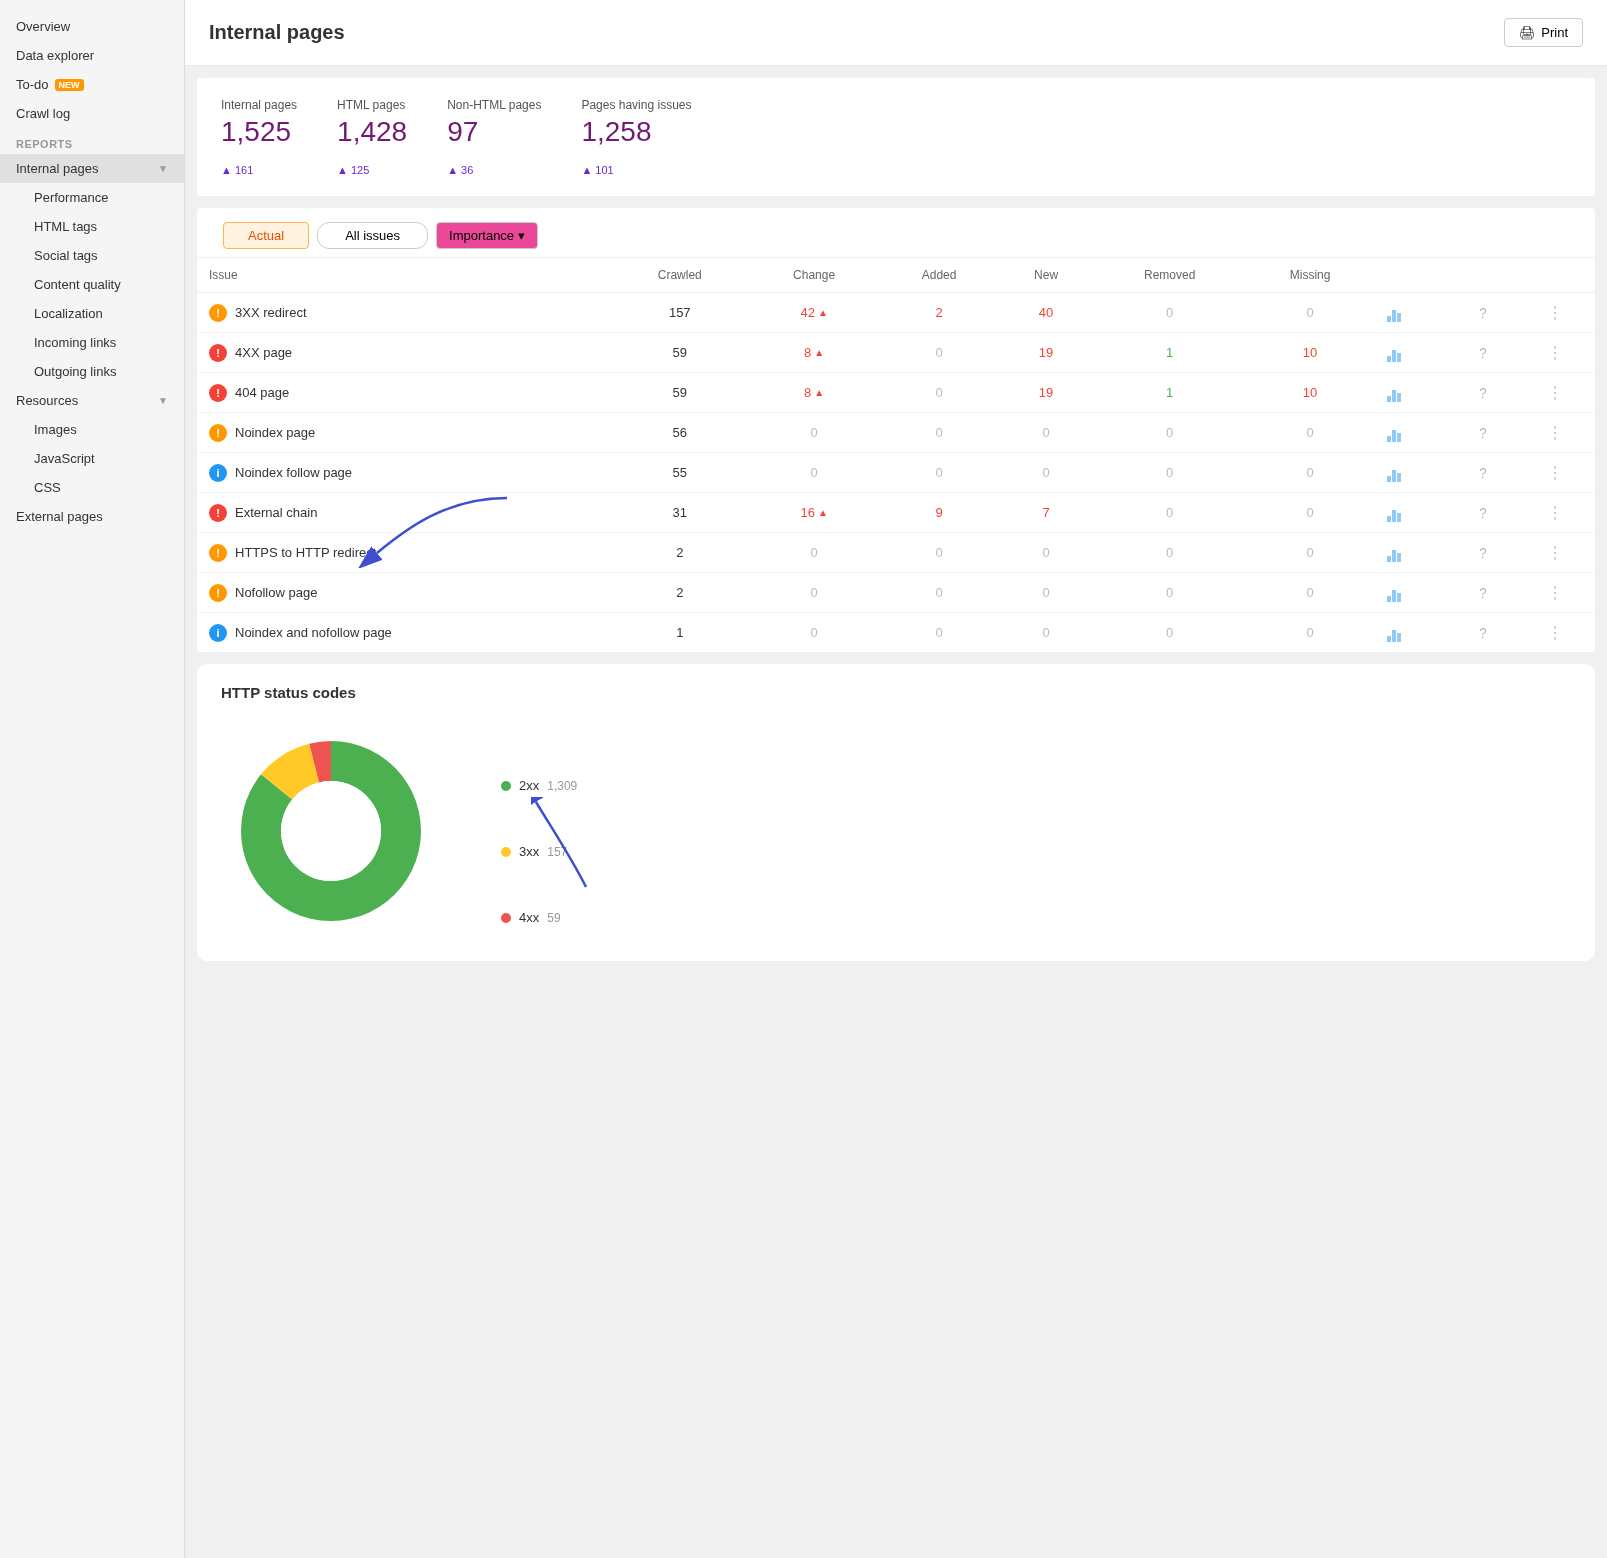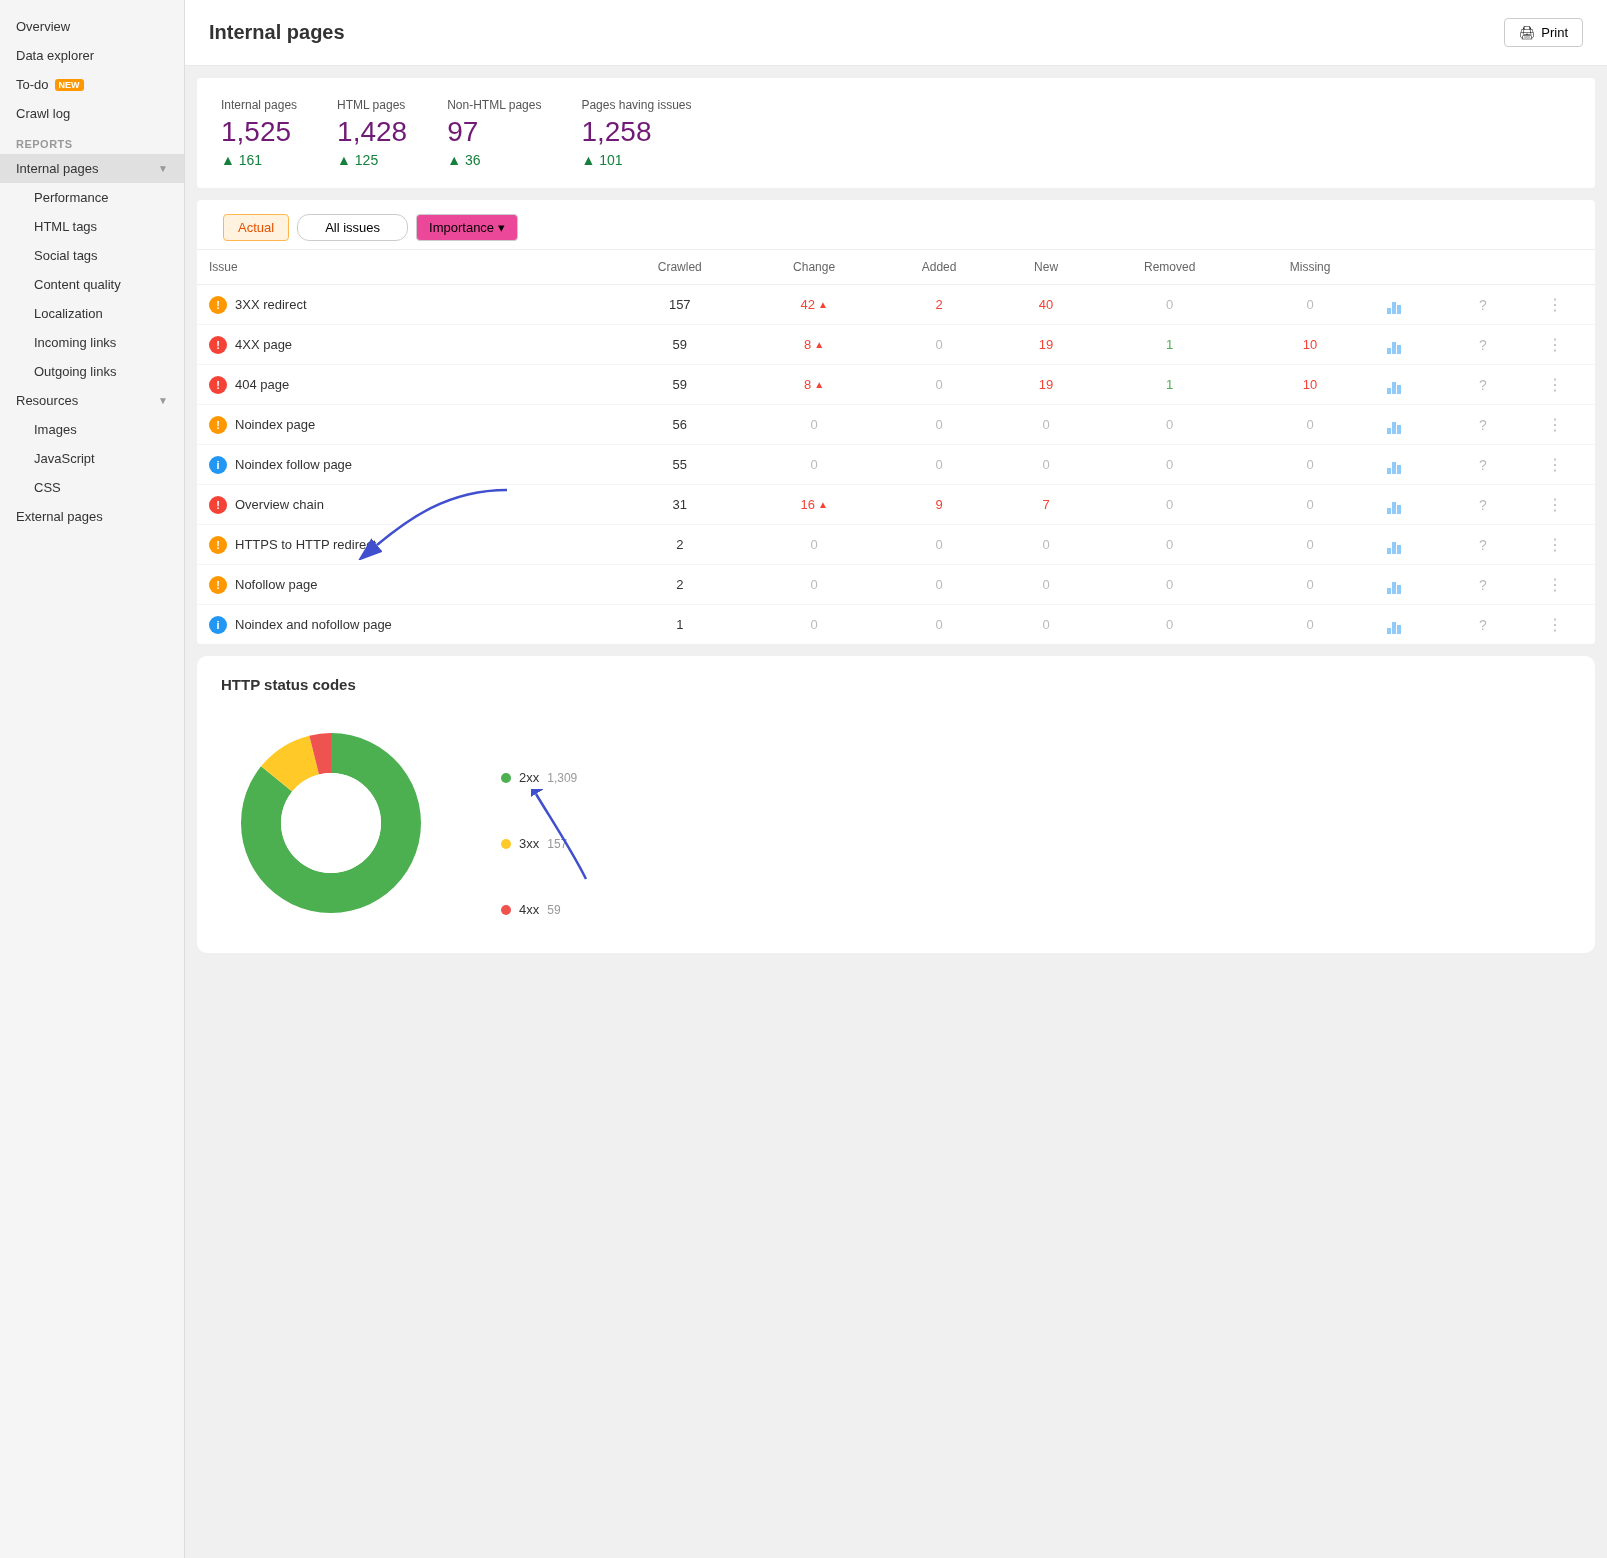--- a/index.html
+++ b/index.html
@@ -18,25 +18,25 @@
     .main { flex: 1; overflow-y: auto; background: #f0f0f0; }
     .main-header { background: white; padding: 18px 24px; display: flex; align-items: center; justify-content: space-between; border-bottom: 1px solid #e8e8e8; }
     .main-header h1 { font-size: 20px; font-weight: 600; }
     .print-btn { border: 1px solid #ccc; background: white; padding: 6px 14px; border-radius: 4px; cursor: pointer; font-size: 13px; display: flex; align-items: center; gap: 6px; }
 
     
     .stats-row { background: white; margin: 12px; border-radius: 4px; padding: 20px 24px; display: flex; gap: 40px; }
     .stat-item {}
     .stat-label { font-size: 12px; color: #555; margin-bottom: 4px; }
     .stat-value { font-size: 28px; font-weight: 500; color: #701a75; }
-    .stat-change { margin-top: 4px; font-size: 14px; color: #15803d; display: flex; align-items: center; gap: 3px; }
+    .stat-change { margin-top: 16px; font-size: 11px; color: #6d28d9; display: flex; align-items: center; gap: 3px; }
 
     
     .filter-row { margin: 0 12px 8px; display: flex; gap: 8px; align-items: center; }
-    .btn-actual { background: #fff3e0; border: 1px solid #ffb74d; color: #e65100; padding: 5px 14px; border-radius: 4px; cursor: pointer; font-size: 13px; }
+    .btn-actual { background: #fff3e0; border: 1px solid #ffb74d; color: #e65100; padding: 5px 24px; border-radius: 4px; cursor: pointer; font-size: 13px; }
     .btn-all-issues { background: white; border: 1px solid #ccc; padding: 5px 27px; border-radius: 12px; cursor: pointer; font-size: 13px; }
     .btn-importance { background: #ec4899; border: 1px solid #ccc; padding: 5px 12px; border-radius: 4px; cursor: pointer; font-size: 13px; display: flex; align-items: center; gap: 4px; }
 
     
     .table-container { background: white; margin: 0 12px 12px; border-radius: 4px; }
     table { width: 100%; border-collapse: collapse; }
     thead th { padding: 10px 12px; text-align: left; font-size: 12px; color: #666; font-weight: 500; border-bottom: 1px solid #eee; }
     thead th:not(:first-child) { text-align: center; }
     tbody td { padding: 10px 12px; border-bottom: 1px solid #f5f5f5; font-size: 13px; }
     tbody td:not(:first-child) { text-align: center; }
@@ -329,21 +329,21 @@
                 <span></span>
       </div>
     </td>
     <td><span class="help-icon">?</span></td>
     <td><span class="more-icon">⋮</span></td>
   </tr>
           <tr>
     <td>
       <div class="issue-cell">
         <span class="icon-circle icon-red">!</span>
-        <span>Overview chain</span>
+        <span>External chain</span>
       </div>
     </td>
     <td><span>31</span></td>
     <td>
               <span class="change-cell">
                 <span class="val-red">16</span> 
                 <span class="tri-up">▲</span>
               </span>
             </td>
     <td><span class="val-red">9</span></td>

